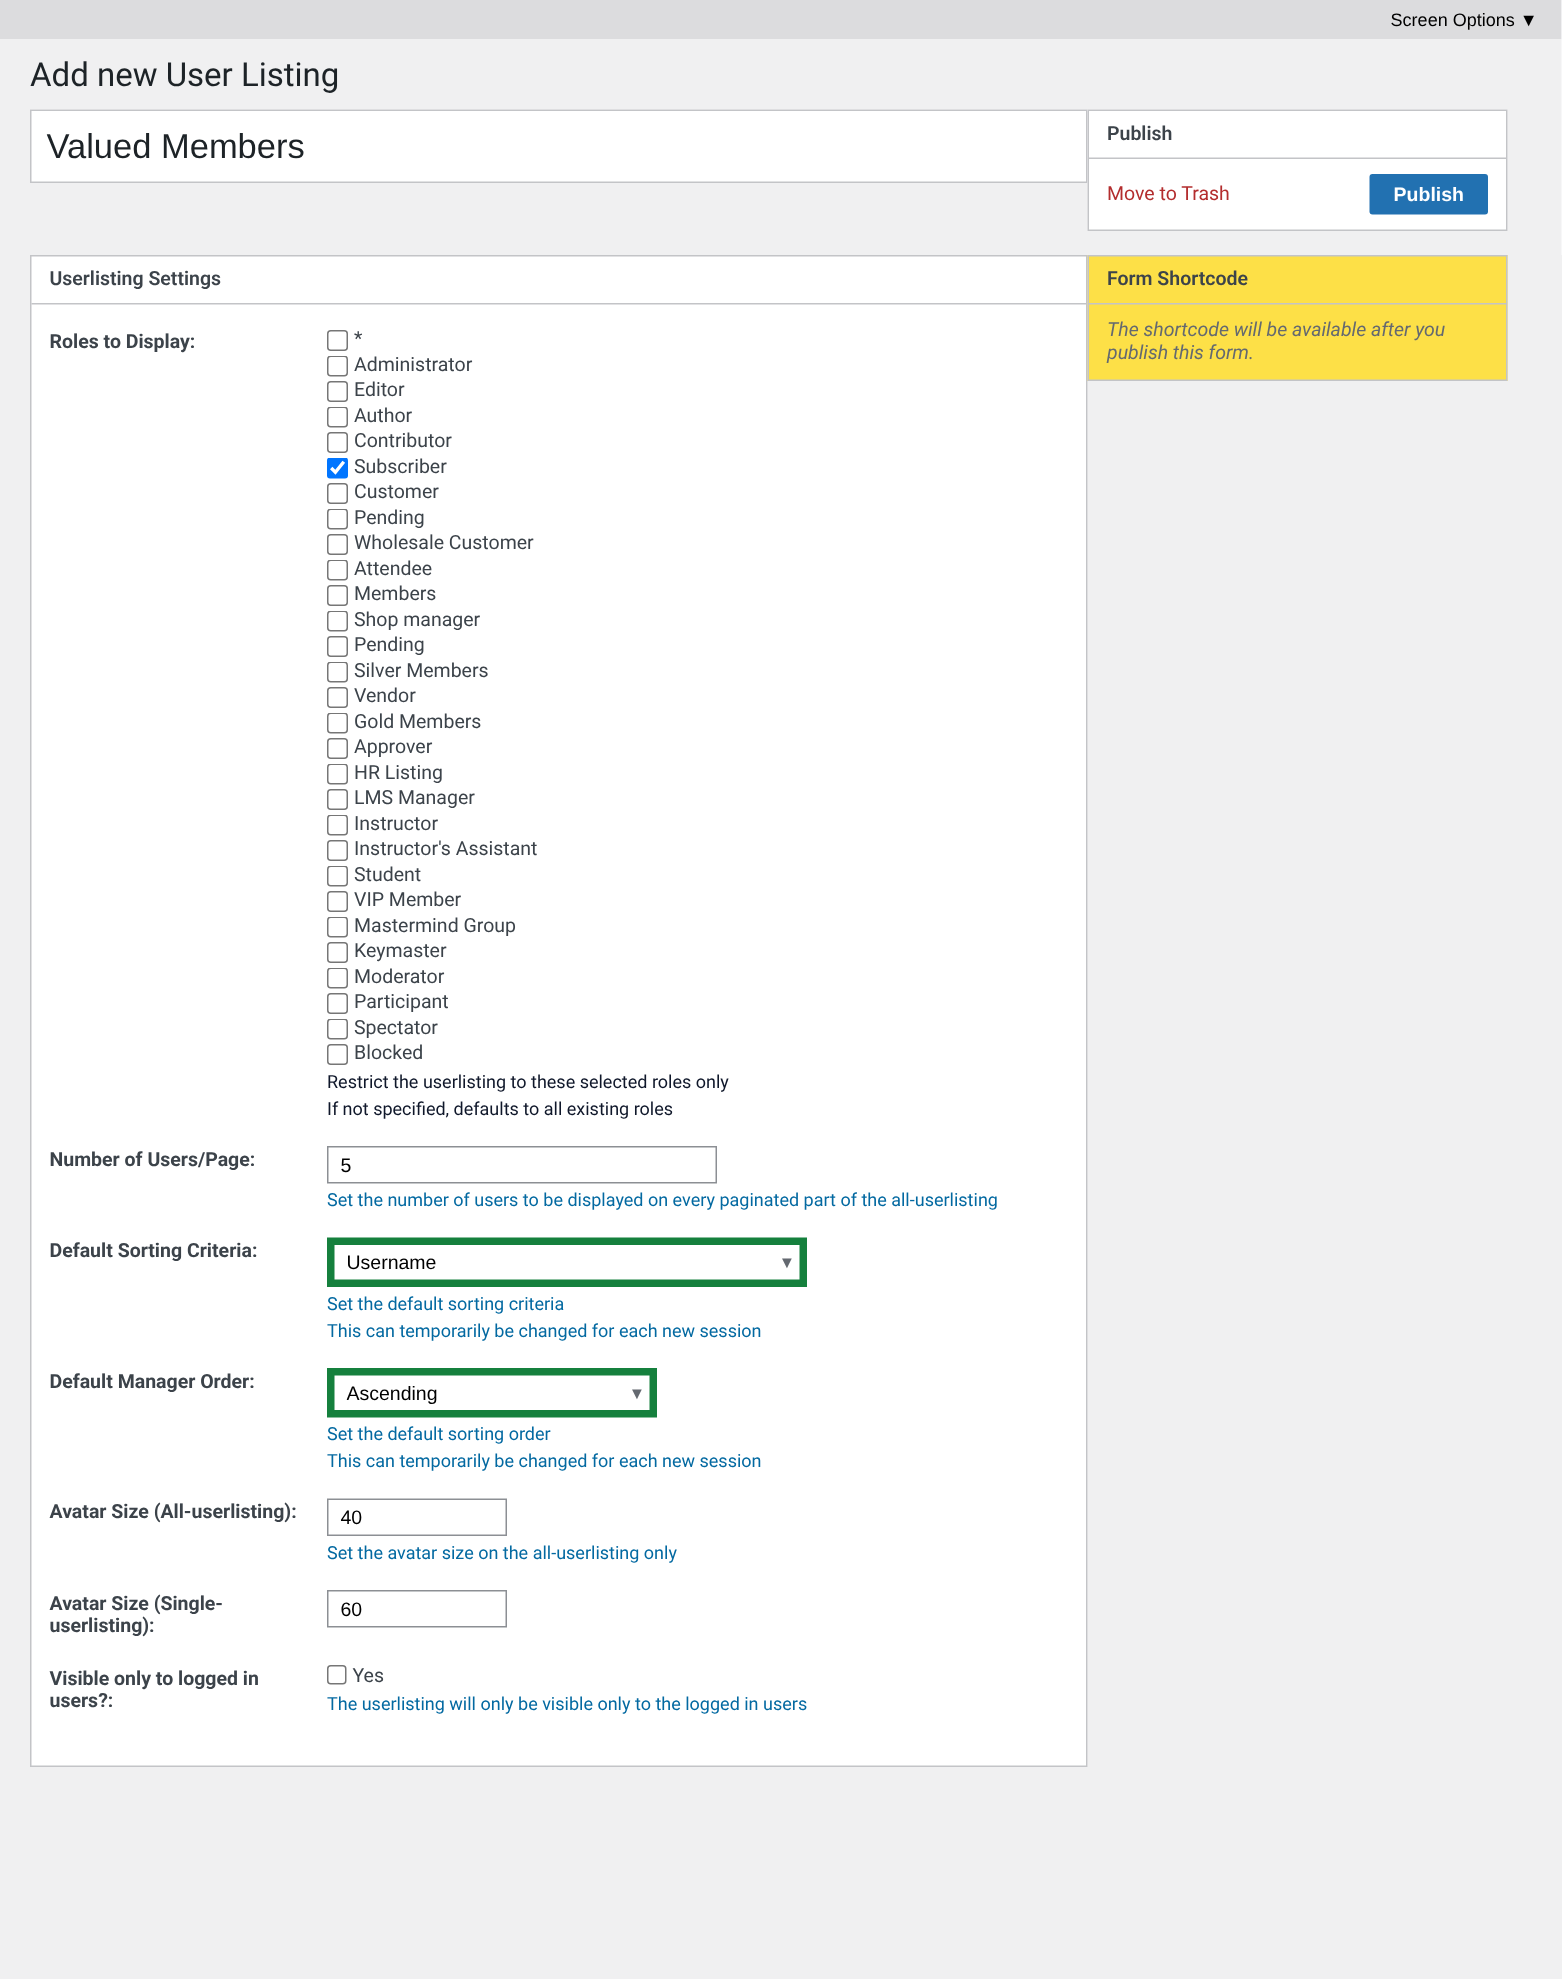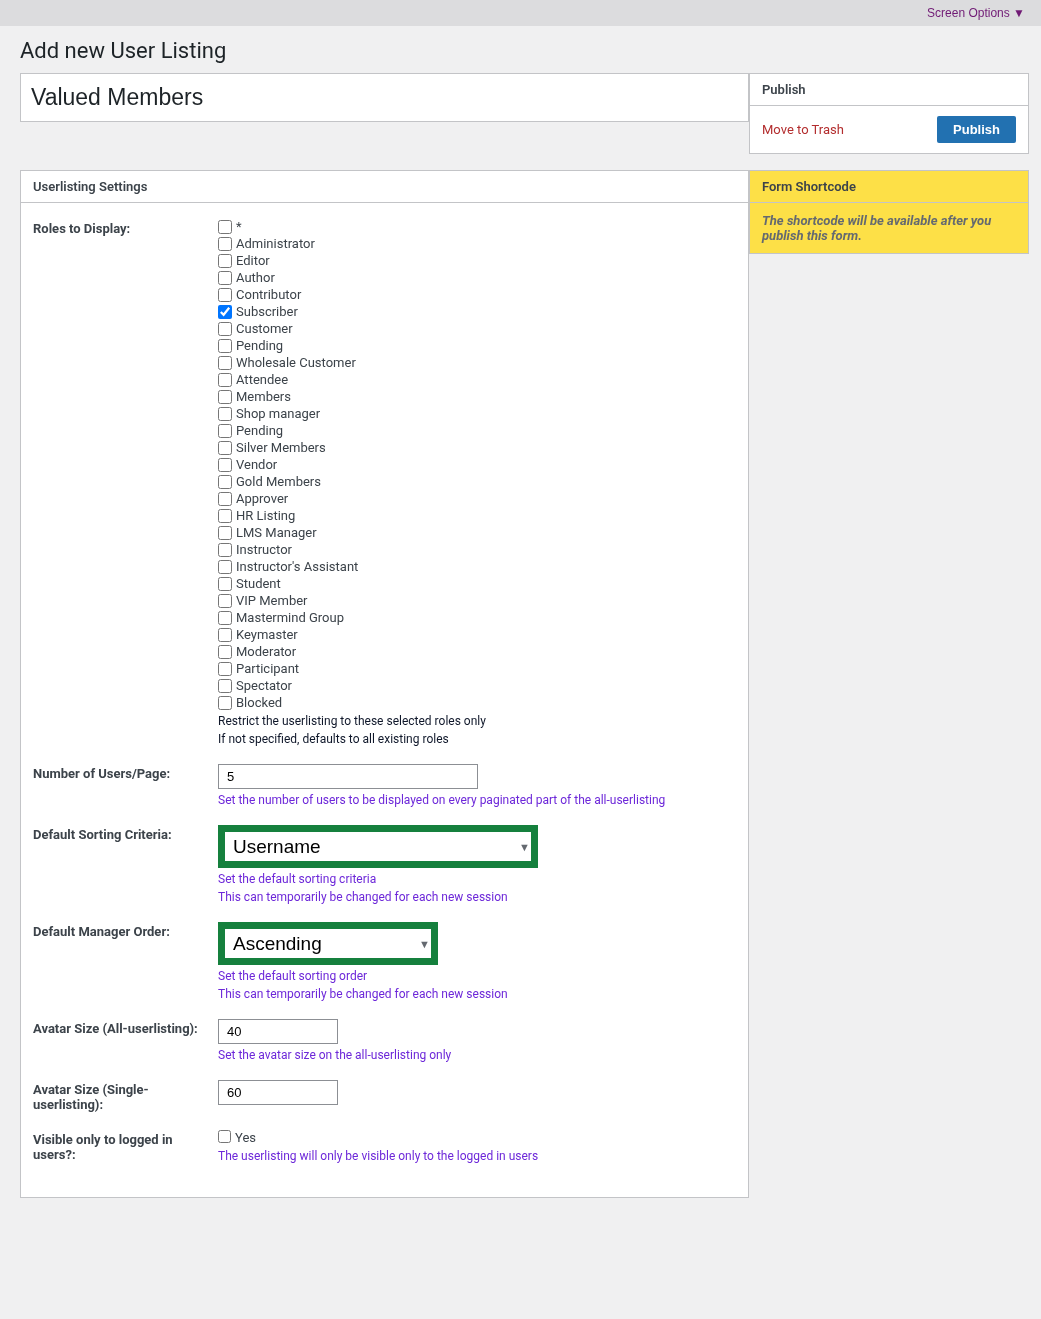--- a/index.html
+++ b/index.html
@@ -13,33 +13,33 @@
       background: #dcdcde;
       text-align: right;
       padding: 4px 10px;
       font-size: 12px;
     }
     .screen-options-btn {
       background: #dcdcde;
       border: none;
       cursor: pointer;
       font-size: 12px;
-      color: #701a75;
+      color: #000000;
       padding: 2px 6px;
     }
     .page-title {
       font-size: 22px;
       font-weight: 400;
       color: #1d2327;
       padding: 12px 20px 10px 20px;
     }
     .main-layout {
       display: flex;
       gap: 0;
-      padding: 0 12px 20px 20px;
+      padding: 0 36px 20px 20px;
       align-items: flex-start;
     }
     .left-column {
       flex: 1;
       min-width: 0;
     }
     .right-column {
       width: 280px;
       flex-shrink: 0;
     }
@@ -101,21 +101,21 @@
       width: 14px;
       height: 14px;
       cursor: pointer;
     }
     .hint-text {
       color: #0f172a;
       font-size: 12px;
       margin-top: 4px;
     }
     .help-text {
-      color: #6d28d9;
+      color: #0369a1;
       font-size: 12px;
       margin-top: 4px;
     }
     .number-input {
       border: 1px solid #8c8f94;
       padding: 4px 8px;
       font-size: 13px;
       width: 260px;
       outline: none;
     }
@@ -124,23 +124,23 @@
       padding: 4px 8px;
       font-size: 13px;
       width: 120px;
       outline: none;
     }
     .select-wrap {
       position: relative;
       display: inline-block;
     }
     .field-select {
-      border: 7px solid #15803d;
+      border: 5px solid #15803d;
       padding: 4px 28px 4px 8px;
-      font-size: 19px;
+      font-size: 13px;
       width: 320px;
       appearance: none;
       background: #fff;
       cursor: pointer;
       outline: none;
     }
     .select-arrow {
       position: absolute;
       right: 8px;
       top: 50%;
@@ -199,21 +199,20 @@
       font-weight: 600;
       font-size: 13px;
     }
     .shortcode-box-body {
       padding: 10px 12px;
     }
     .shortcode-note {
       font-style: italic;
       color: #646970;
       font-size: 13px;
-      font-weight: bold;
     }
     .yes-checkbox-wrap {
       display: flex;
       align-items: flex-start;
       gap: 4px;
     }
   </style>
 </head>
 <body>
 

